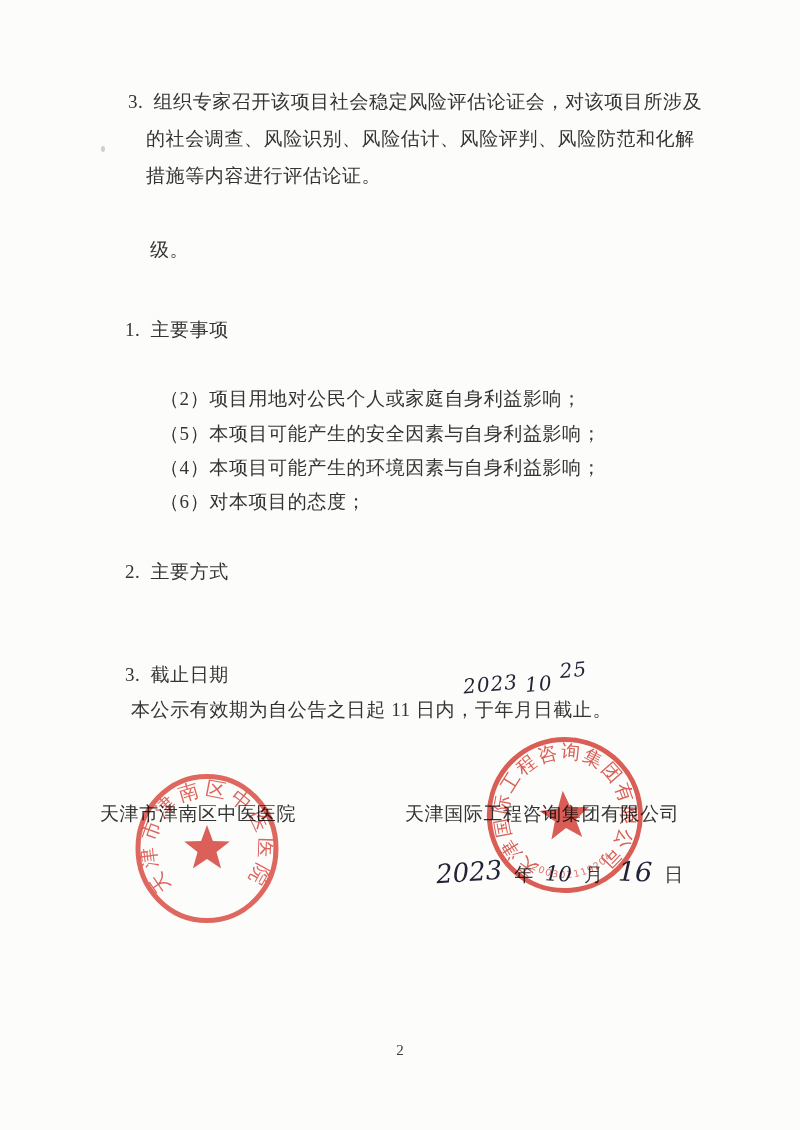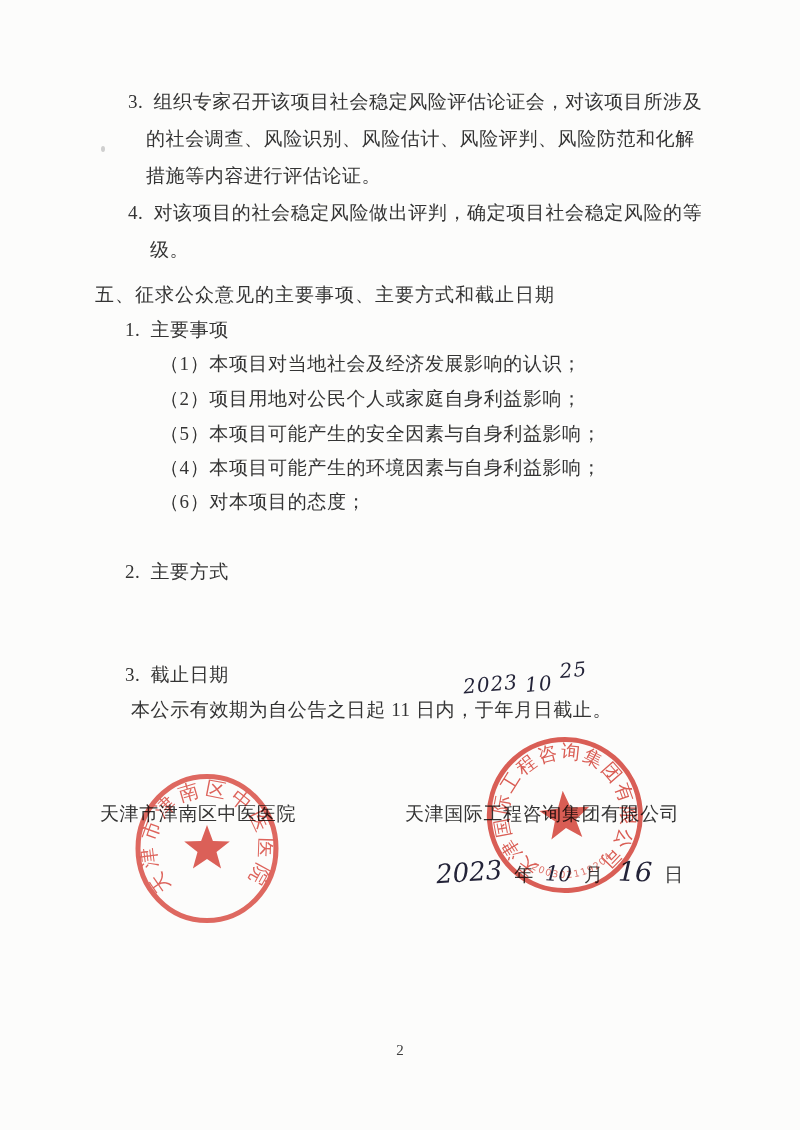--- a/index.html
+++ b/index.html
@@ -73,31 +73,26 @@
 <div class="page">
 
   <div class="speck"></div>
 
   <div class="tl" style="left:128px;top:90px">
     <span class="marker">3.</span><span>组织专家召开该项目社会稳定风险评估论证会，对该项目所涉及</span>
   </div>
   <div class="tl" style="left:146px;top:127px">的社会调查、风险识别、风险估计、风险评判、风险防范和化解</div>
   <div class="tl" style="left:146px;top:164px">措施等内容进行评估论证。</div>
 
-  <div class="tl" style="left:128px;top:201px">
-    <span class="marker">4.</span><span>对该项目的社会稳定风险做出评判，确定项目社会稳定风险的等</span>
-  </div>
   <div class="tl" style="left:150px;top:238px">级。</div>
 
-  <div class="tl heading" style="left:95px;top:283px">五、征求公众意见的主要事项、主要方式和截止日期</div>
 
   <div class="tl" style="left:125px;top:318px">
     <span class="marker">1.</span><span>主要事项</span>
   </div>
-  <div class="tl" style="left:160px;top:352px">（1）本项目对当地社会及经济发展影响的认识；</div>
   <div class="tl" style="left:160px;top:387px">（2）项目用地对公民个人或家庭自身利益影响；</div>
   <div class="tl" style="left:160px;top:422px">（5）本项目可能产生的安全因素与自身利益影响；</div>
   <div class="tl" style="left:160px;top:456px">（4）本项目可能产生的环境因素与自身利益影响；</div>
   <div class="tl" style="left:160px;top:490px">（6）对本项目的态度；</div>
 
   <div class="tl" style="left:125px;top:560px">
     <span class="marker">2.</span><span>主要方式</span>
   </div>
 
   <div class="tl" style="left:125px;top:663px">

